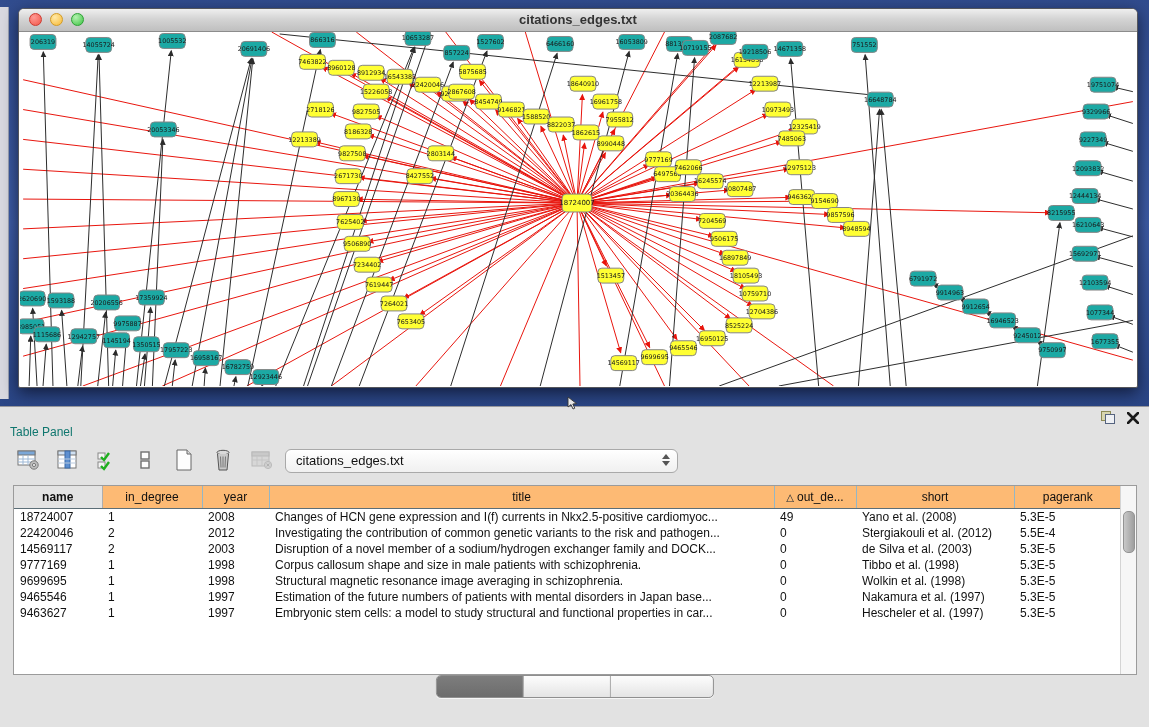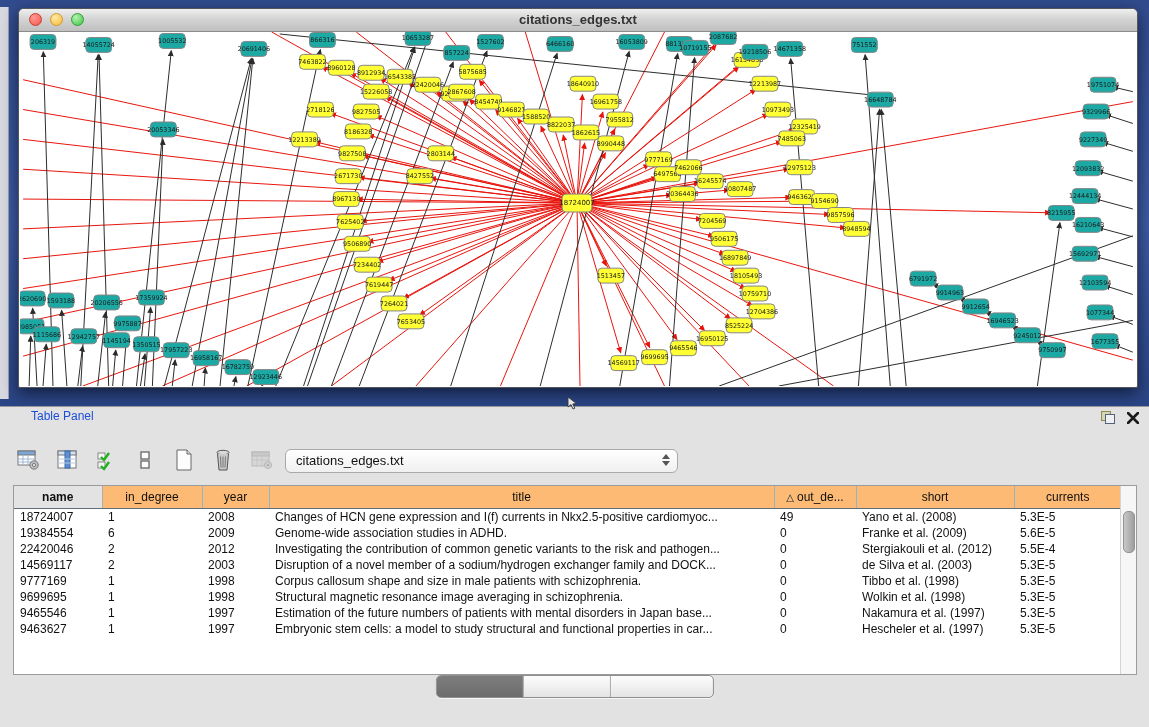--- a/index.html
+++ b/index.html
@@ -24,21 +24,21 @@
   .tl.g{background:radial-gradient(circle at 35% 30%,#b4f2b0,#3dc343);border:1px solid #2da135;}
   .canvas{position:absolute;left:1px;top:23px;width:1116px;height:354px;background:#fff;overflow:hidden;}
   .canvas svg{display:block;}
 
   .cursor{position:absolute;left:567px;top:396px;width:12px;height:14px;z-index:9;}
 
   
   .table-panel{position:absolute;left:0;top:406px;width:1149px;height:321px;
                background:#e2e2e2;border-top:1px solid #97979c;}
   .panel-head{position:relative;height:26px;}
-  .panel-title{position:absolute;left:10px;top:2px;font-size:12px;color:#1d4ed8;margin-left:21px;}
+  .panel-title{position:absolute;left:10px;top:18px;font-size:12px;color:#0f766e;}
   .panel-icons{position:absolute;right:10px;top:4px;display:flex;gap:12px;align-items:center;}
   .float-ico{position:relative;width:14px;height:13px;}
   .float-ico .b1{position:absolute;left:0;top:0;width:8px;height:8px;border:1px solid #8c8a55;background:#d8d6b0;}
   .float-ico .b2{position:absolute;right:0;bottom:0;width:8px;height:8px;border:1px solid #55637f;background:#eef0f4;}
 
   .toolbar{position:absolute;left:14px;top:38px;height:30px;display:flex;gap:11px;align-items:center;}
   .tbtn{width:28px;height:28px;display:flex;align-items:center;justify-content:center;}
   .fx{font-family:"DejaVu Serif",serif;font-style:italic;font-size:15px;color:#222;font-weight:bold;}
 
   .combo{position:absolute;left:285px;top:42px;width:393px;height:24px;box-sizing:border-box;
@@ -575,43 +575,34 @@
           <col style="width: 107px;">
         </colgroup>
       <thead>
           <tr id="hrow">
             <th class="namecol">name</th>
             <th>in_degree</th>
             <th>year</th>
             <th>title</th>
             <th><span class="sortg">△</span>out_de...</th>
             <th>short</th>
-            <th>currents</th>
+            <th>pagerank</th>
           </tr>
         </thead>
       <tbody id="tbody">
           <tr>
             <td>18724007</td>
             <td>1</td>
             <td>2008</td>
             <td>Changes of HCN gene expression and I(f) currents in Nkx2.5-positive cardiomyoc...</td>
             <td>49</td>
             <td>Yano et al. (2008)</td>
             <td>5.3E-5</td>
           </tr>
           <tr>
-            <td>19384554</td>
-            <td>6</td>
-            <td>2009</td>
-            <td>Genome-wide association studies in ADHD.</td>
-            <td>0</td>
-            <td>Franke et al. (2009)</td>
-            <td>5.6E-5</td>
-          </tr>
-          <tr>
             <td>22420046</td>
             <td>2</td>
             <td>2012</td>
             <td>Investigating the contribution of common genetic variants to the risk and pathogen...</td>
             <td>0</td>
             <td>Stergiakouli et al. (2012)</td>
             <td>5.5E-4</td>
           </tr>
           <tr>
             <td>14569117</td>

